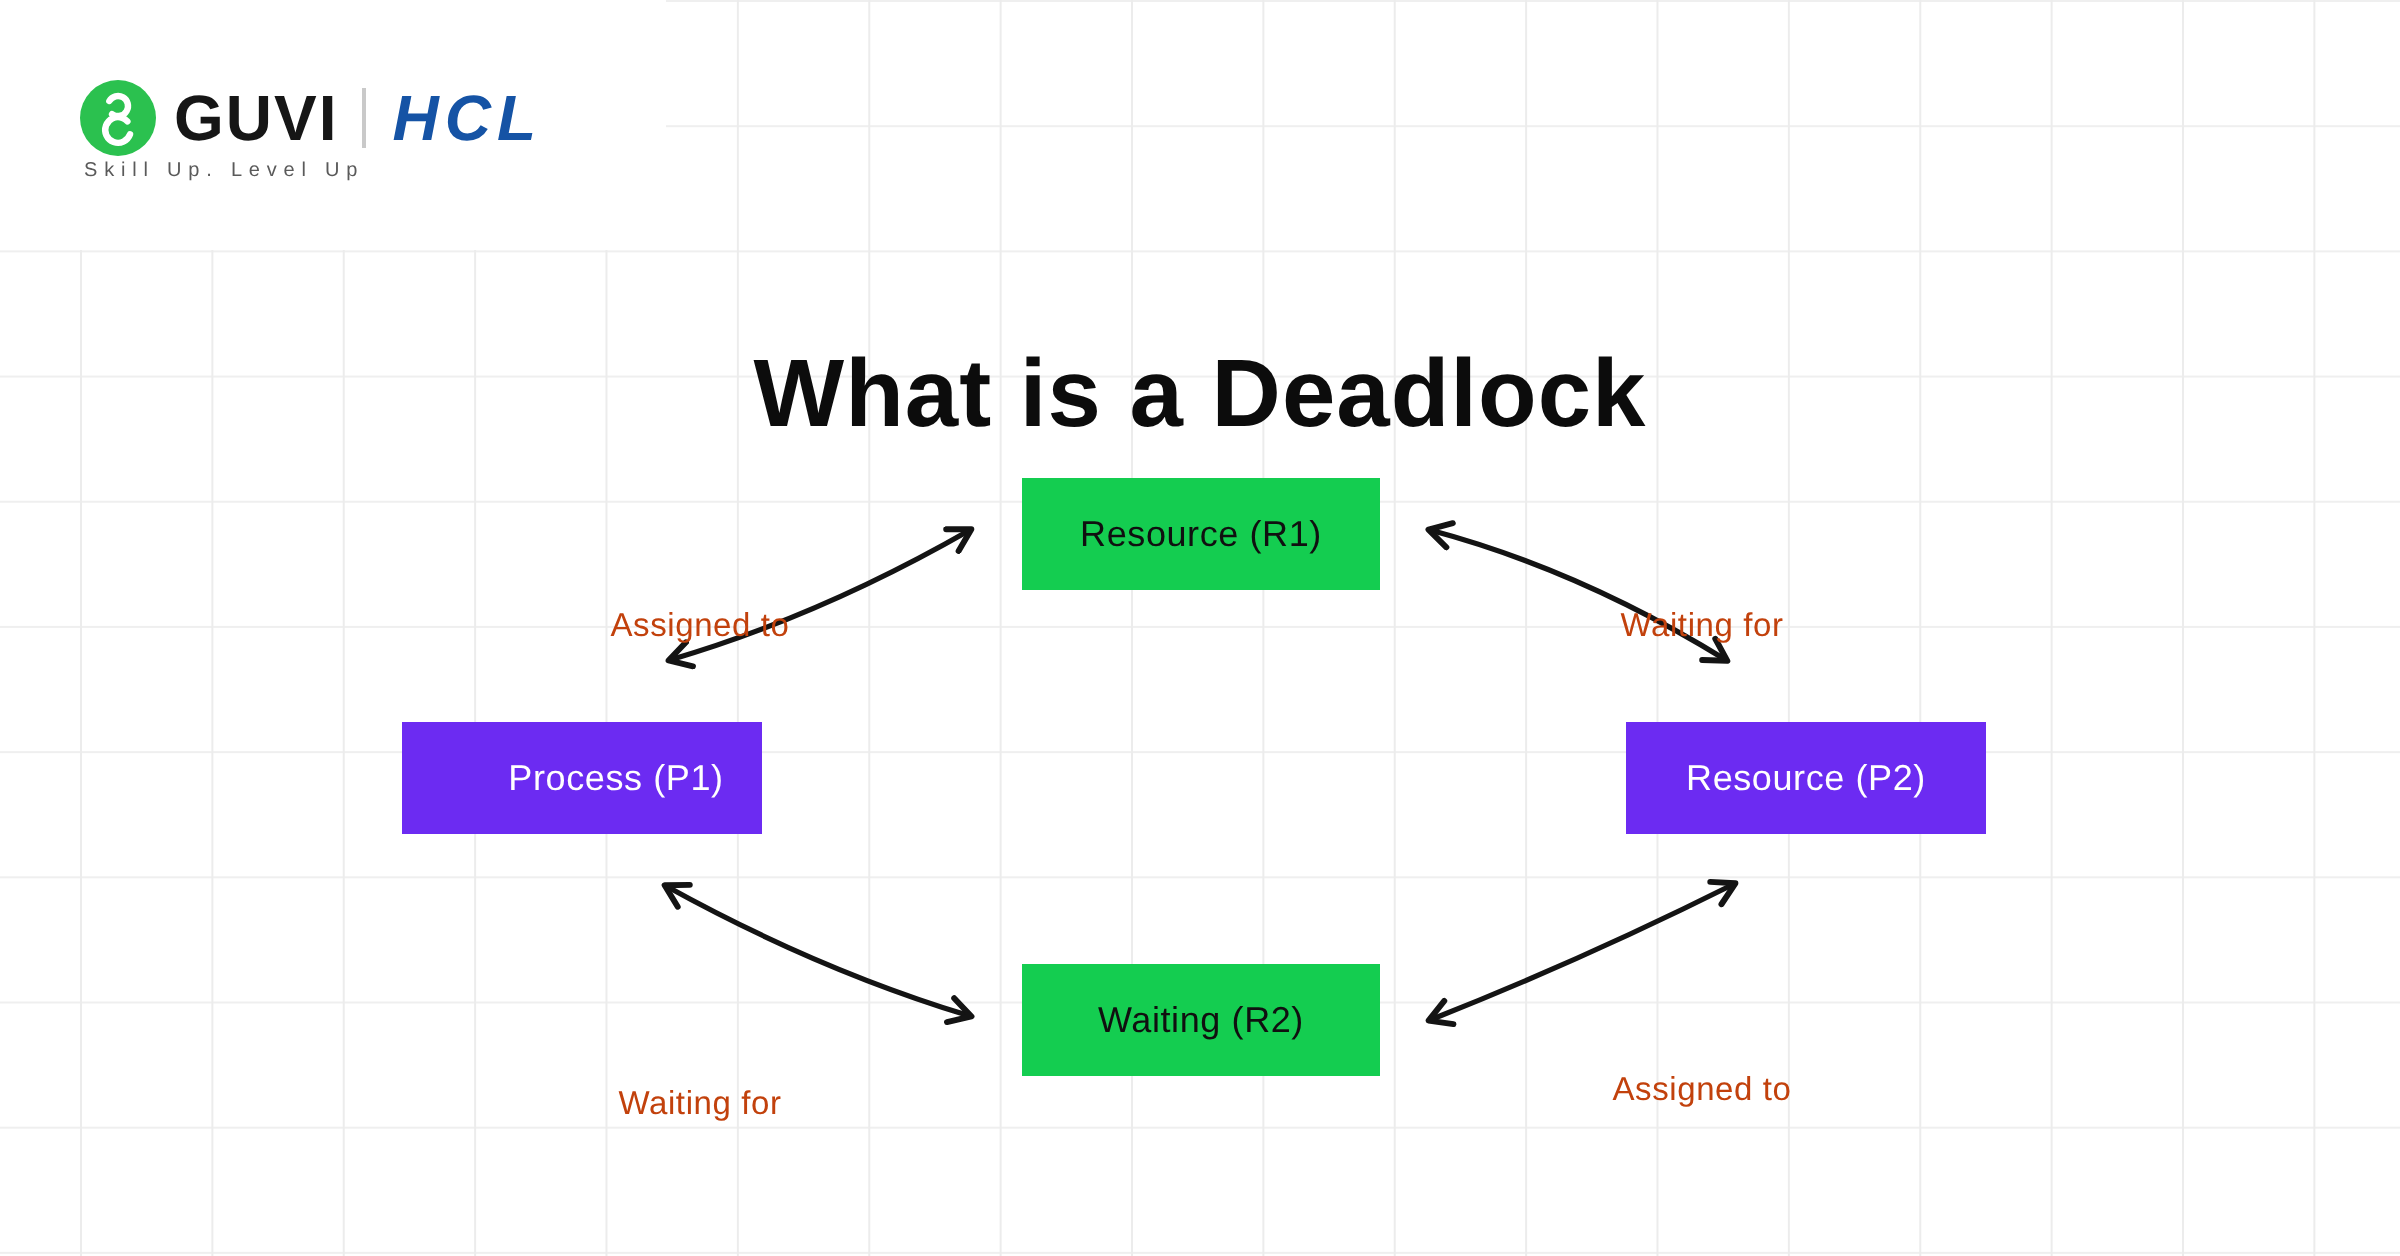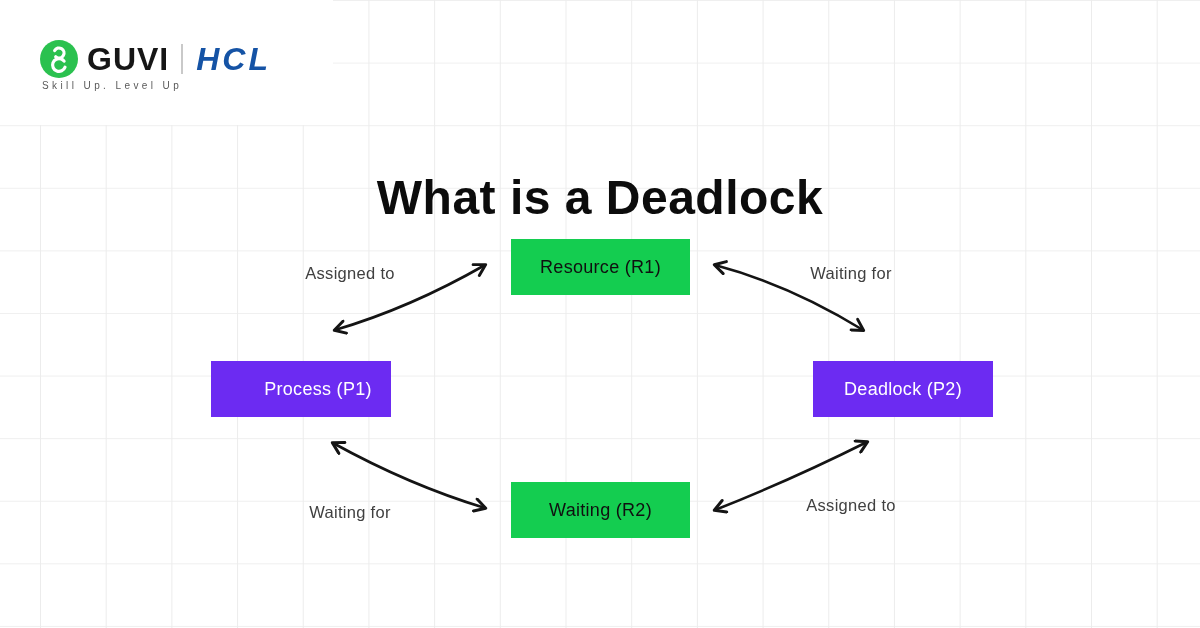--- a/index.html
+++ b/index.html
@@ -85,30 +85,31 @@
     display: flex;
     align-items: center;
     justify-content: center;
     font-size: 18px;
     font-weight: 500;
     letter-spacing: 0.3px;
   }
   .node.green  { background: #14cd50; color: #101010; }
   .node.purple { background: #6c2bf2; color: #ffffff; }
   .node-r1 { left: 511px; top: 239px; width: 179px; }
-  .node-p1 { left: 211px; top: 361px; width: 180px; padding-left: 34px; }
+  .node-p1 { left: 201px; top: 361px; width: 180px; padding-left: 34px; }
   .node-p2 { left: 813px; top: 361px; width: 180px; }
   .node-r2 { left: 511px; top: 482px; width: 179px; }
   .edge-label {
     position: absolute;
     transform: translateX(-50%);
     font-size: 16.5px;
     letter-spacing: 0.3px;
-    color: #404040;
+    color: #c2410c;
     white-space: nowrap;
+    margin-top: 40px;
   }
   .lbl-assigned-top  { left: 350px; top: 264px; }
   .lbl-waiting-top   { left: 851px; top: 264px; }
   .lbl-waiting-bot   { left: 350px; top: 503px; }
   .lbl-assigned-bot  { left: 851px; top: 496px; }
 </style>
 </head>
 <body>
 
 <div class="canvas">
@@ -140,21 +141,21 @@
       </marker>
     </defs>
     <path d="M 335 330 Q 410 308 485 265" fill="none" stroke="#141414" stroke-width="2.6" marker-start="url(#ah)" marker-end="url(#ah)"></path>
     <path d="M 715 265 Q 790 285 863 330" fill="none" stroke="#141414" stroke-width="2.6" marker-start="url(#ah)" marker-end="url(#ah)"></path>
     <path d="M 333 443 Q 409 485 485 508" fill="none" stroke="#141414" stroke-width="2.6" marker-start="url(#ah)" marker-end="url(#ah)"></path>
     <path d="M 715 510 Q 791 480 867 442" fill="none" stroke="#141414" stroke-width="2.6" marker-start="url(#ah)" marker-end="url(#ah)"></path>
   </svg>
 
   <div class="node green node-r1">Resource (R1)</div>
   <div class="node purple node-p1">Process (P1)</div>
-  <div class="node purple node-p2">Deadlock (P2)</div>
+  <div class="node purple node-p2">Resource (P2)</div>
   <div class="node green node-r2">Waiting (R2)</div>
 
   <div class="edge-label lbl-assigned-top">Assigned to</div>
   <div class="edge-label lbl-waiting-top">Waiting for</div>
   <div class="edge-label lbl-waiting-bot">Waiting for</div>
   <div class="edge-label lbl-assigned-bot">Assigned to</div>
 
 </div>
 
 </body></html>

